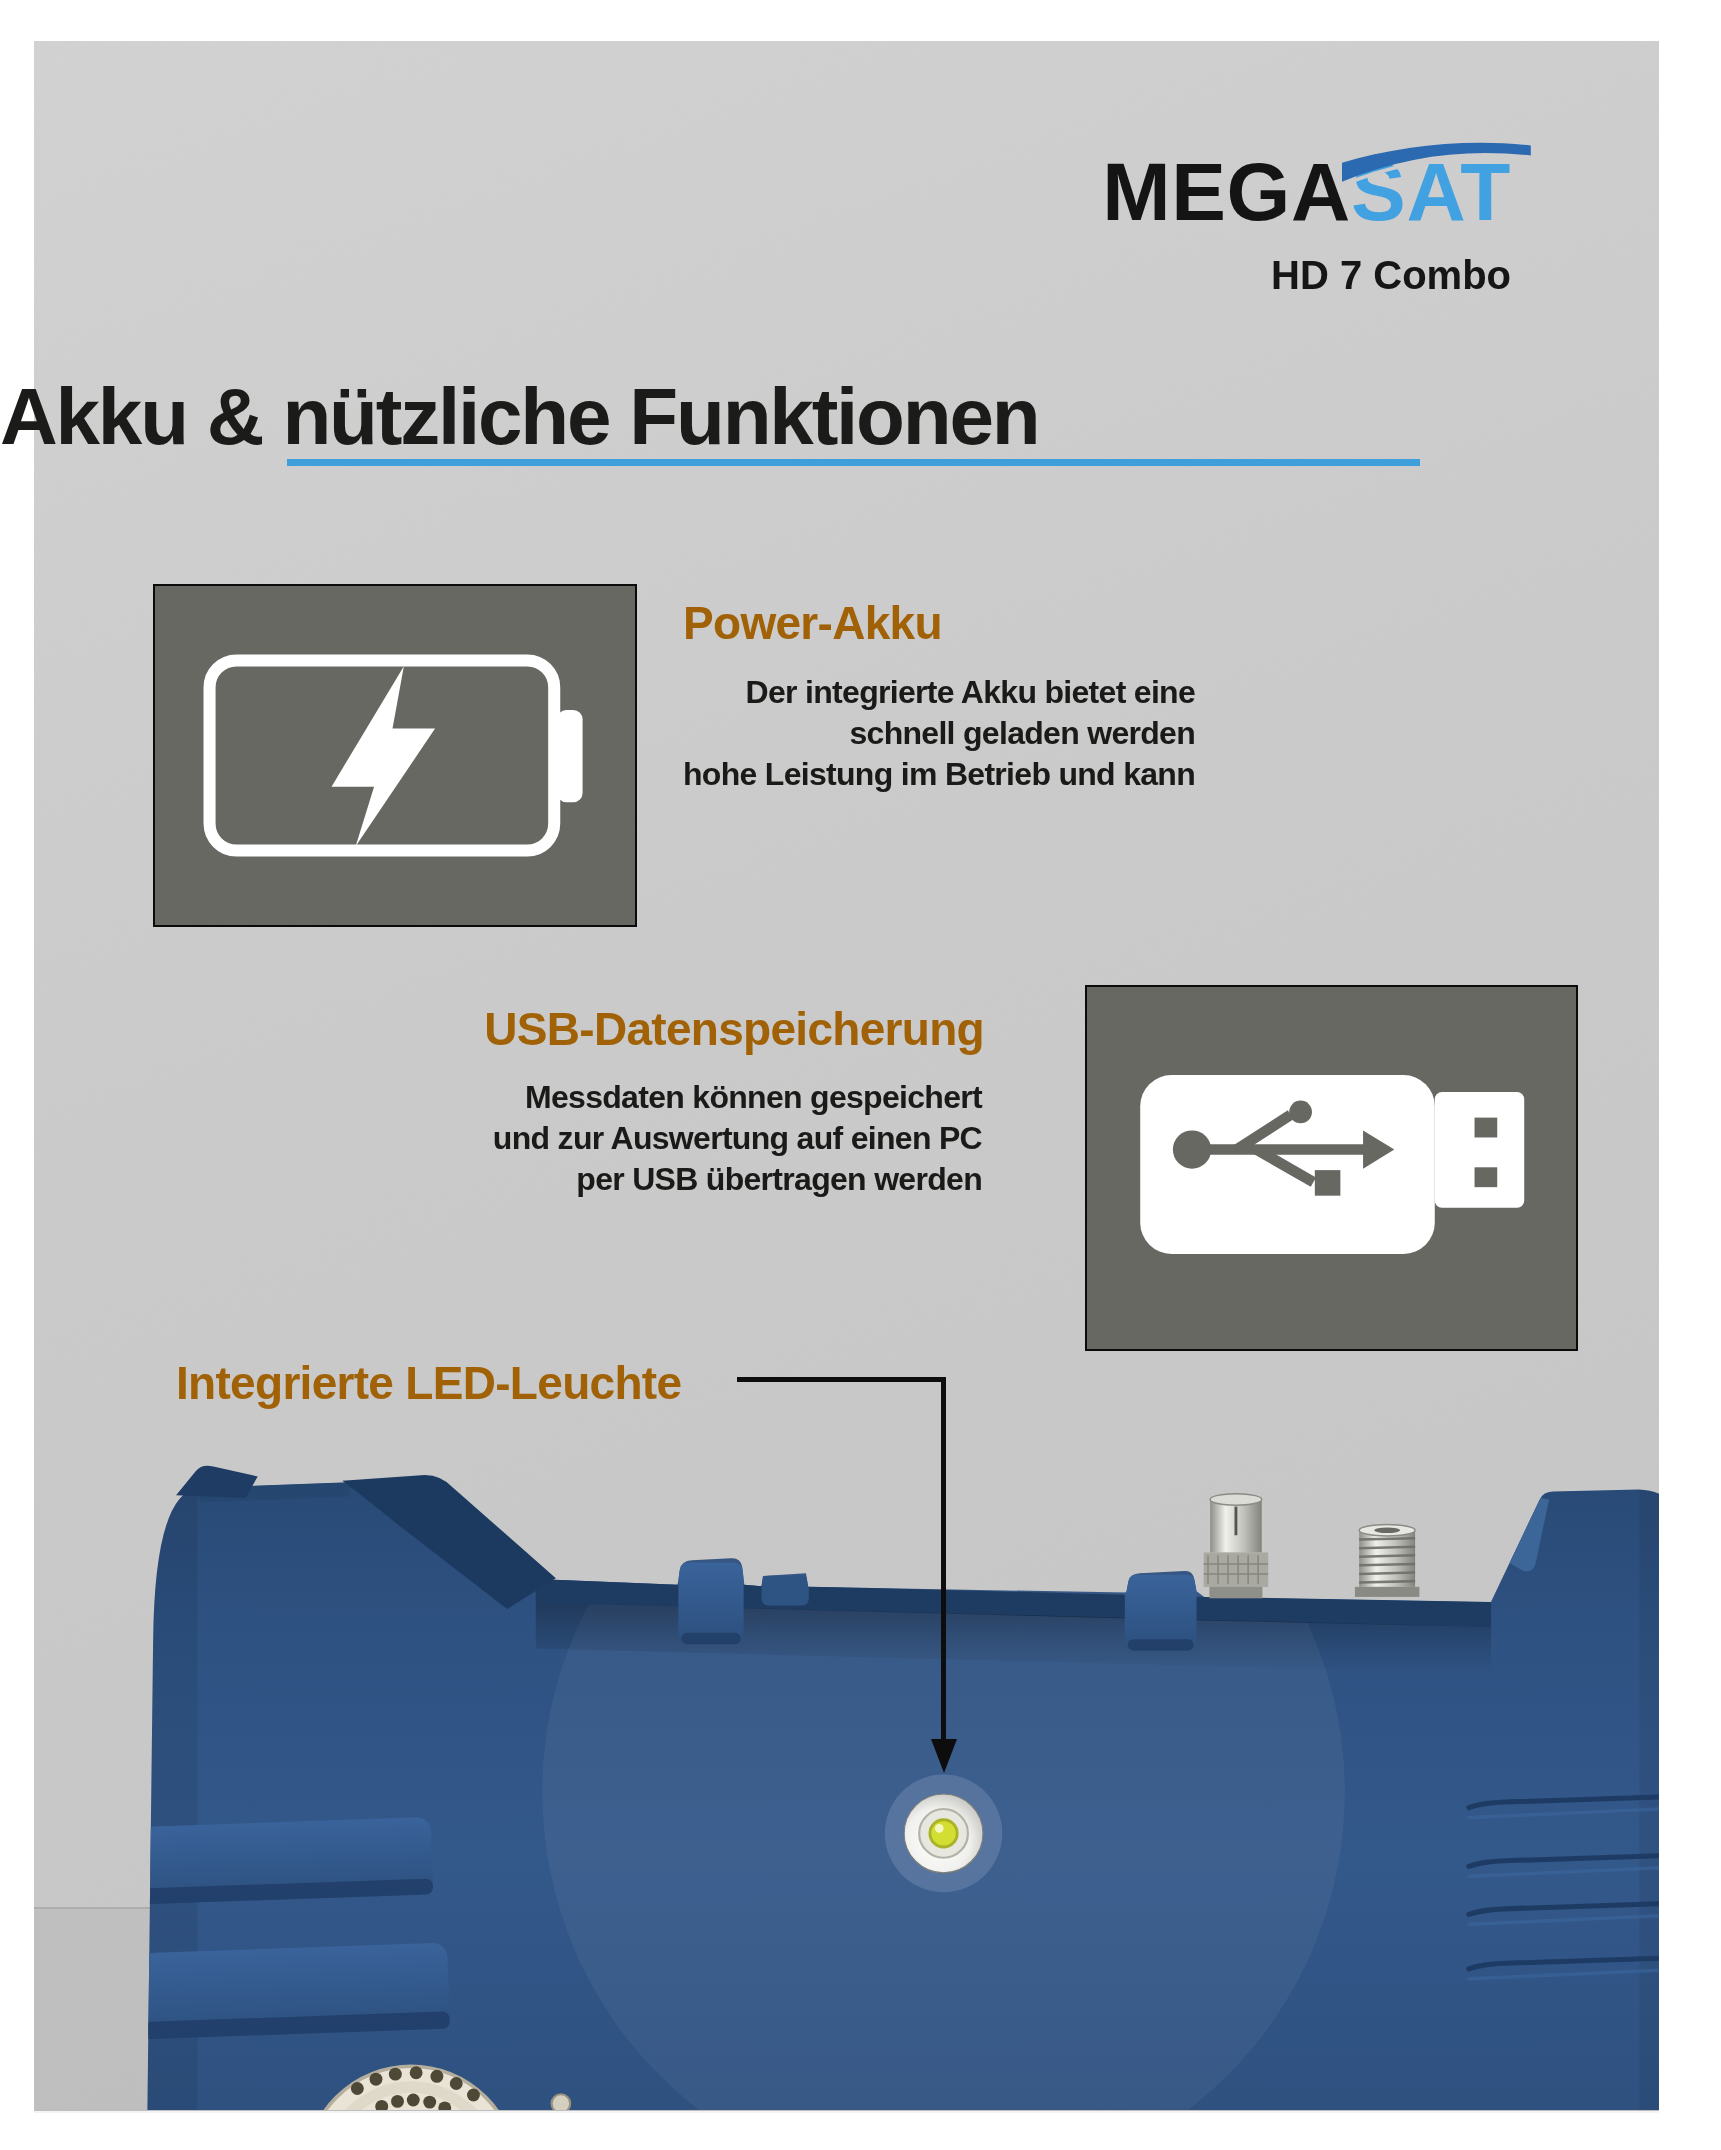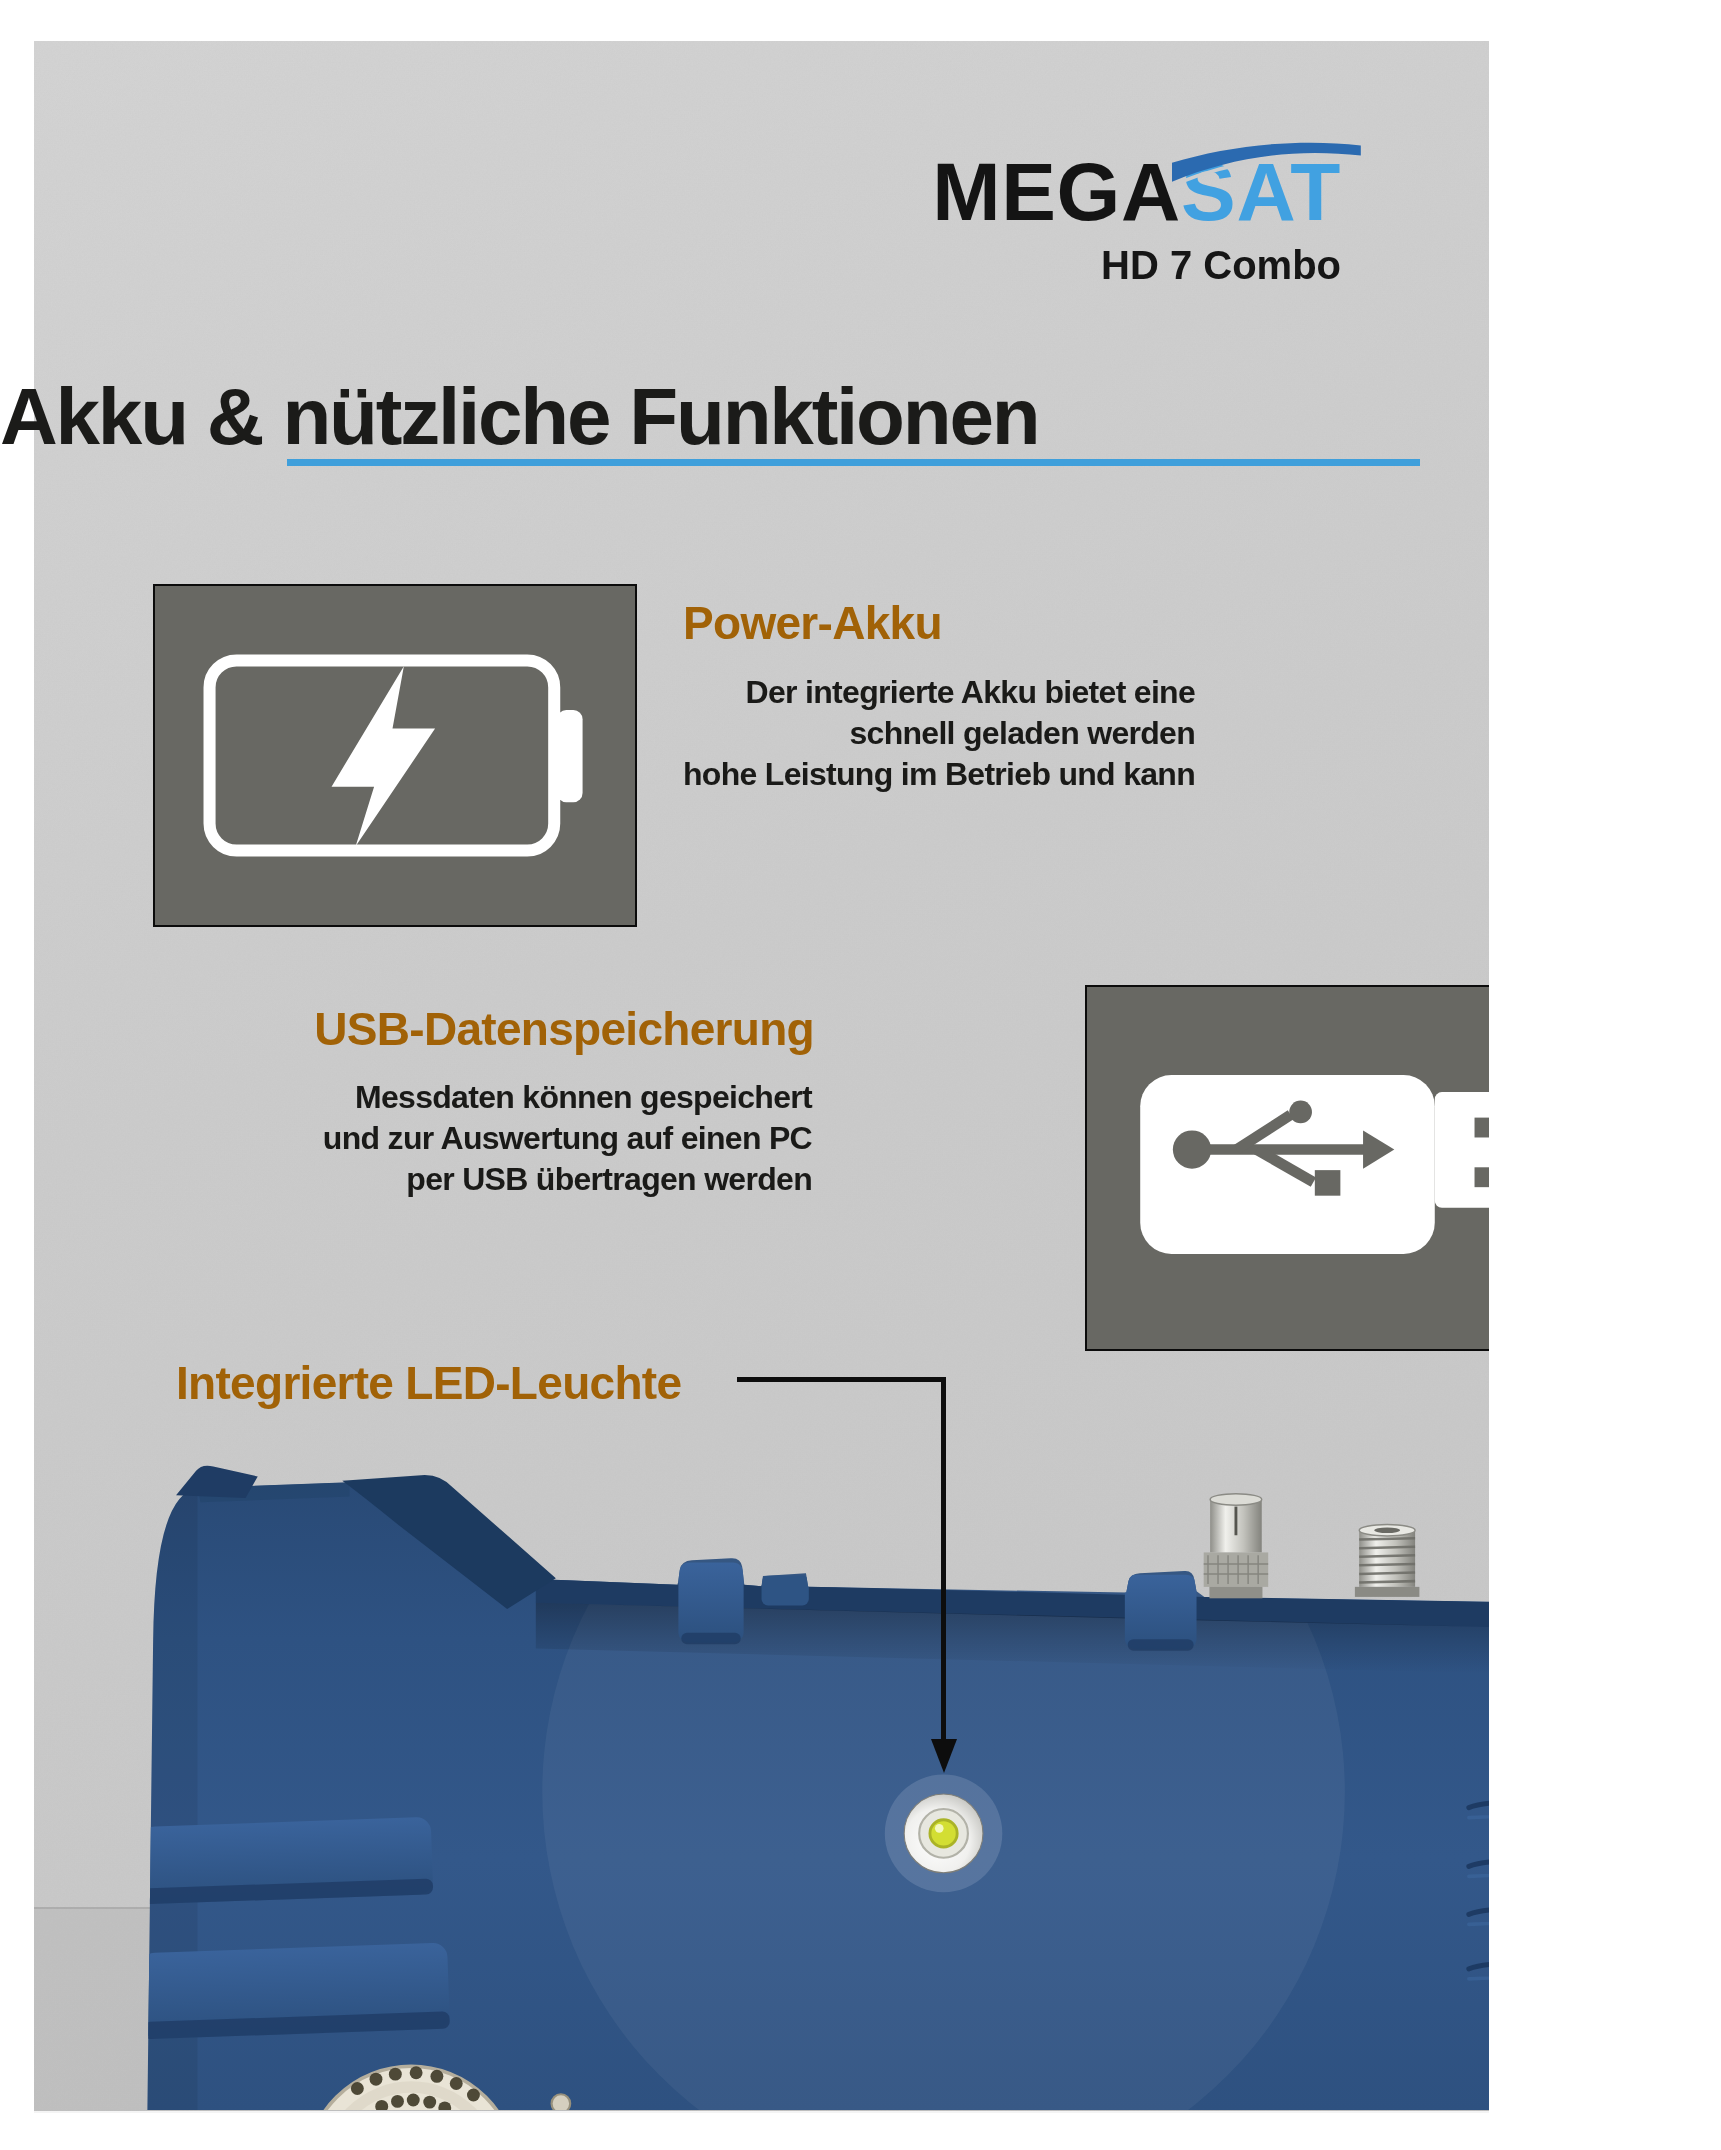--- a/index.html
+++ b/index.html
@@ -1,30 +1,30 @@
 <!DOCTYPE html>
 <html style="font-size:11.5px"><head>
 <meta charset="utf-8">
 <style>
   html,body{margin:0;padding:0;background:#ffffff;}
-  .page{position:relative;width:1489px;height:2151px;background:#ffffff;overflow:hidden;
+  .page{position:relative;width:1659px;height:2151px;background:#ffffff;overflow:hidden;
         font-family:"Liberation Sans",sans-serif;color:#1b1b19;}
   .bg{position:absolute;left:34px;top:41px;width:1655px;height:2070px;
       background:linear-gradient(160deg,#d4d4d4 0%,#cccccc 42%,#c6c6c6 100%);}
   .bg svg.noise{position:absolute;left:0;top:0;pointer-events:none;}
   .floor-seam{position:absolute;left:0;top:1866px;width:100%;height:204px;
       background:rgba(0,0,0,0.045);border-top:2.2px solid rgba(0,0,0,0.10);}
   
   .logo{position:absolute;top:151px;right:148px;text-align:right;line-height:1;white-space:nowrap;z-index:5;}
   .logo .row{font-weight:700;font-size:82px;letter-spacing:0.7px;}
   .logo .mega{color:#141414;}
   .logo .sat-wrap{position:relative;display:inline-block;}
   .logo .sat{color:#41a1e1;}
   .logo .swoosh{position:absolute;left:-8.6px;top:-7.2px;width:118%;height:42px;overflow:visible;}
-  .model{font-weight:700;font-size:40px;color:#161616;margin-top:12px;letter-spacing:0;}
+  .model{font-weight:700;font-size:40px;color:#161616;margin-top:22px;letter-spacing:0;}
   
   .title{position:absolute;left:0;top:371px;width:1721px;margin:0;text-align:left;z-index:5;
          font-size:80px;font-weight:700;letter-spacing:-2.2px;color:#1b1b19;}
   .title-underline{position:absolute;left:287px;top:459px;width:1133px;height:6.5px;background:#3f9fdb;z-index:5;}
   
   .icon-box{position:absolute;background:#686863;border:2.9px solid #0b0b0b;box-sizing:border-box;z-index:5;}
   .battery-box{left:153px;top:584px;width:484px;height:343px;}
   .usb-box{left:1085px;top:985px;width:493px;height:366px;}
   .icon-box svg{display:block;width:100%;height:100%;}
   

